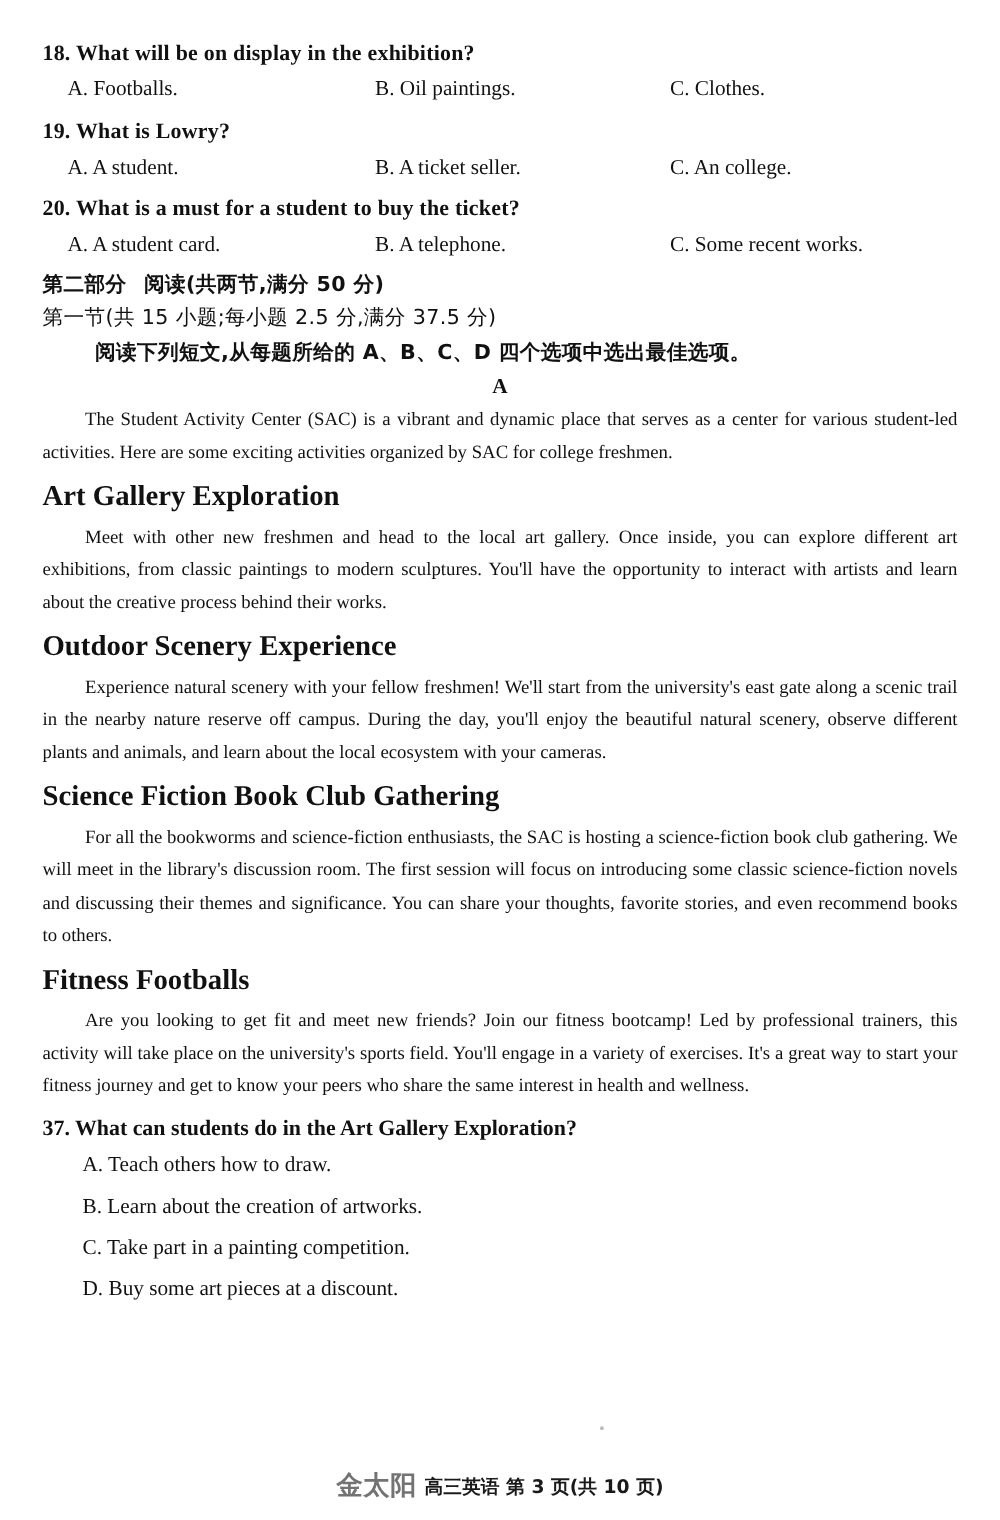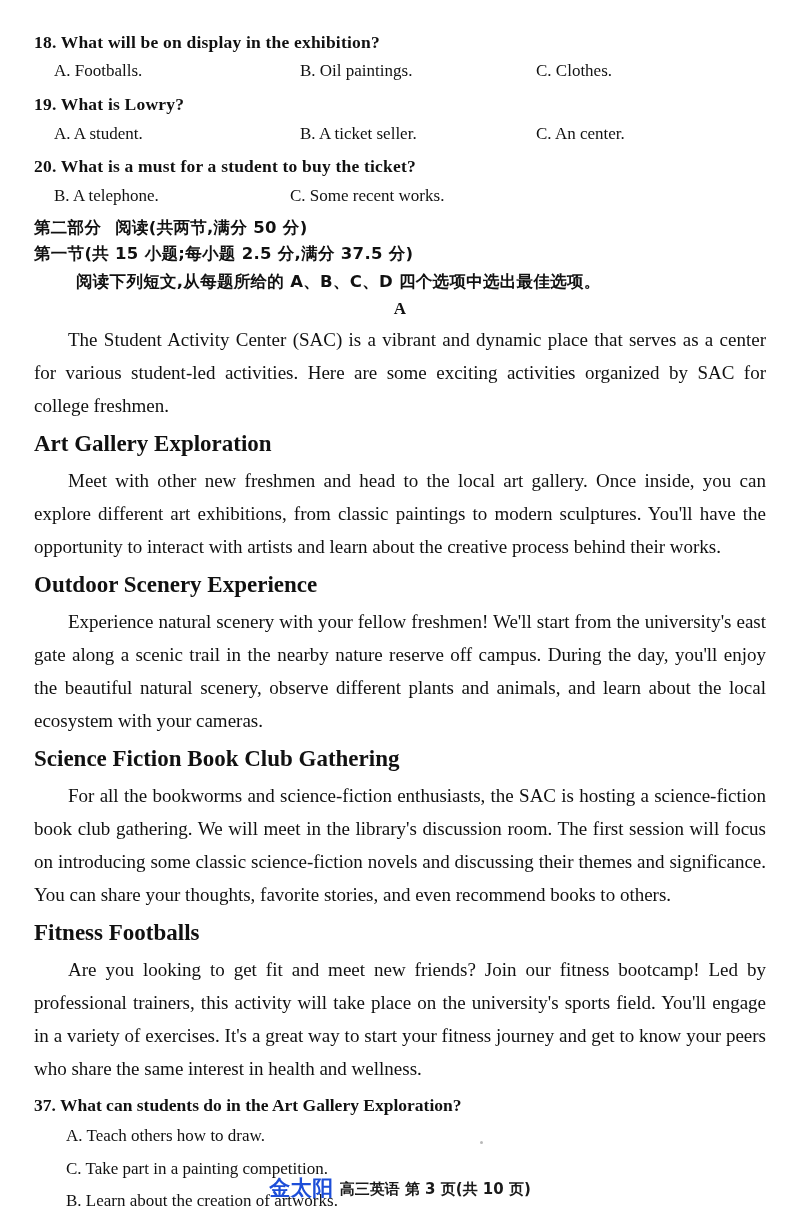--- a/index.html
+++ b/index.html
@@ -48,21 +48,21 @@
     font-family: "DejaVu Sans", "Liberation Sans", sans-serif;
     font-size: 16.5px;
     font-weight: 700;
     margin: 9px 0 4px 0;
     letter-spacing: 0.3px;
   }
   .cn-head .sp { display: inline-block; width: 14px; }
   .cn-sub {
     font-family: "DejaVu Sans", "Liberation Sans", sans-serif;
     font-size: 16.5px;
-    font-weight: 700;
+    font-weight: 400;
     margin: 4px 0 6px 0;
     letter-spacing: 0.3px;
   }
   .cn-instr {
     font-family: "DejaVu Sans", "Liberation Sans", sans-serif;
     font-size: 16.5px;
     font-weight: 700;
     margin: 6px 0 6px 0;
     text-indent: 42px;
     letter-spacing: 0.3px;
@@ -70,21 +70,21 @@
 
   .passage-letter {
     text-align: center;
     font-size: 17px;
     font-weight: 600;
     margin: 2px 0 4px 0;
   }
 
   
   .para {
-    font-size: 19px;
+    font-size: 15px;
     line-height: 1.74;
     text-align: justify;
     text-justify: inter-word;
     text-indent: 34px;
     margin: 0 0 2px 0;
   }
   .sub-title {
     font-size: 23px;
     font-weight: 700;
     line-height: 1.74;
@@ -111,21 +111,21 @@
     left: 0;
     right: 0;
     bottom: 14px;
     text-align: center;
     font-family: "DejaVu Sans", "Liberation Sans", sans-serif;
     font-size: 15px;
     font-weight: 700;
     color: #1a1a1a;
   }
   .footer .brand {
-    color: #1d4ed8;
+    color: #737373;
     font-size: 21px;
     font-weight: 700;
     letter-spacing: 0.5px;
     vertical-align: -1px;
   }
   .footer .pg { margin-left: 6px; }
   .dot-speck {
     position: absolute;
     width: 3px; height: 3px;
     background: #b9b9b9;
@@ -144,25 +144,26 @@
     <div class="opt-row">
       <span class="opt-a">A. Footballs.</span>
       <span class="opt-b">B. Oil paintings.</span>
       <span class="opt-c">C. Clothes.</span>
     </div>
 
     <div class="q-line">19. What is Lowry?</div>
     <div class="opt-row">
       <span class="opt-a">A. A student.</span>
       <span class="opt-b">B. A ticket seller.</span>
-      <span class="opt-c">C. An center.</span>
+      <span class="opt-c">C. An college.</span>
     </div>
 
     <div class="q-line">20. What is a must for a student to buy the ticket?</div>
     <div class="opt-row">
+      <span class="opt-a">A. A student card.</span>
       <span class="opt-b">B. A telephone.</span>
       <span class="opt-c">C. Some recent works.</span>
     </div>
   </div>
 
   <div class="cn-head">
     <span>第二部分</span><span class="sp"></span><span>阅读(共两节,满分 50 分)</span>
   </div>
 
   <div class="cn-sub">
@@ -186,22 +187,22 @@
     <div class="sub-title">Science Fiction Book Club Gathering</div>
     <p class="para">For all the bookworms and science-fiction enthusiasts, the SAC is hosting a science-fiction book club gathering. We will meet in the library's discussion room. The first session will focus on introducing some classic science-fiction novels and discussing their themes and significance. You can share your thoughts, favorite stories, and even recommend books to others.</p>
 
     <div class="sub-title">Fitness Footballs</div>
     <p class="para">Are you looking to get fit and meet new friends? Join our fitness bootcamp! Led by professional trainers, this activity will take place on the university's sports field. You'll engage in a variety of exercises. It's a great way to start your fitness journey and get to know your peers who share the same interest in health and wellness.</p>
   </div>
 
   <div>
     <div class="q21">37. What can students do in the Art Gallery Exploration?</div>
     <div class="q21-opt">A. Teach others how to draw.</div>
+    <div class="q21-opt">B. Learn about the creation of artworks.</div>
     <div class="q21-opt">C. Take part in a painting competition.</div>
-    <div class="q21-opt">B. Learn about the creation of artworks.</div>
     <div class="q21-opt">D. Buy some art pieces at a discount.</div>
   </div>
 
   <div class="dot-speck"></div>
 
   <div class="footer">
     <span class="brand">金太阳</span><span class="pg">高三英语  第 3 页(共 10 页)</span>
   </div>
 
 </div>

